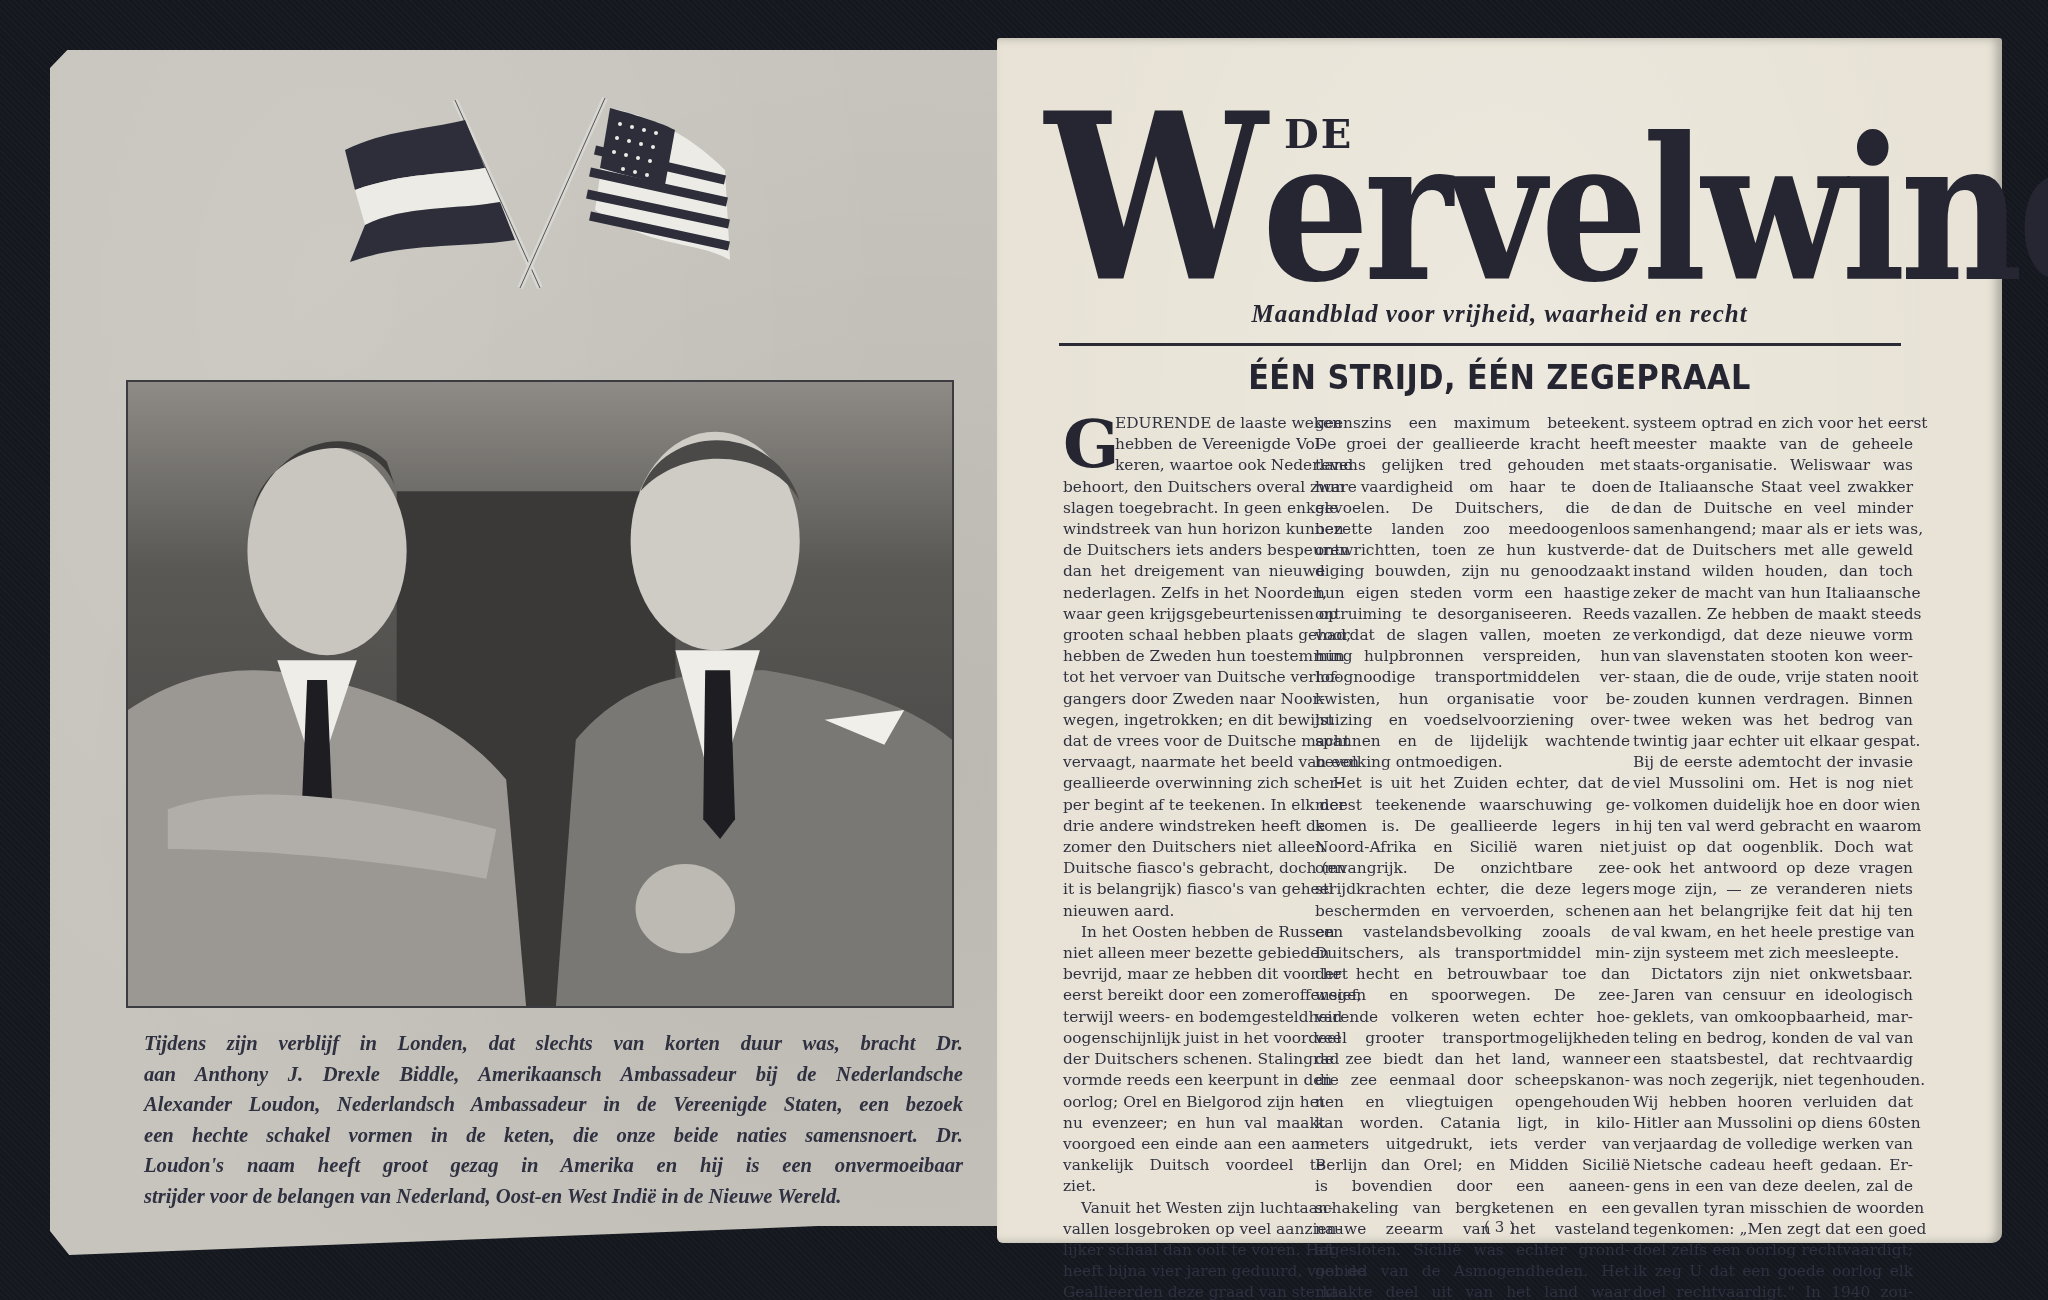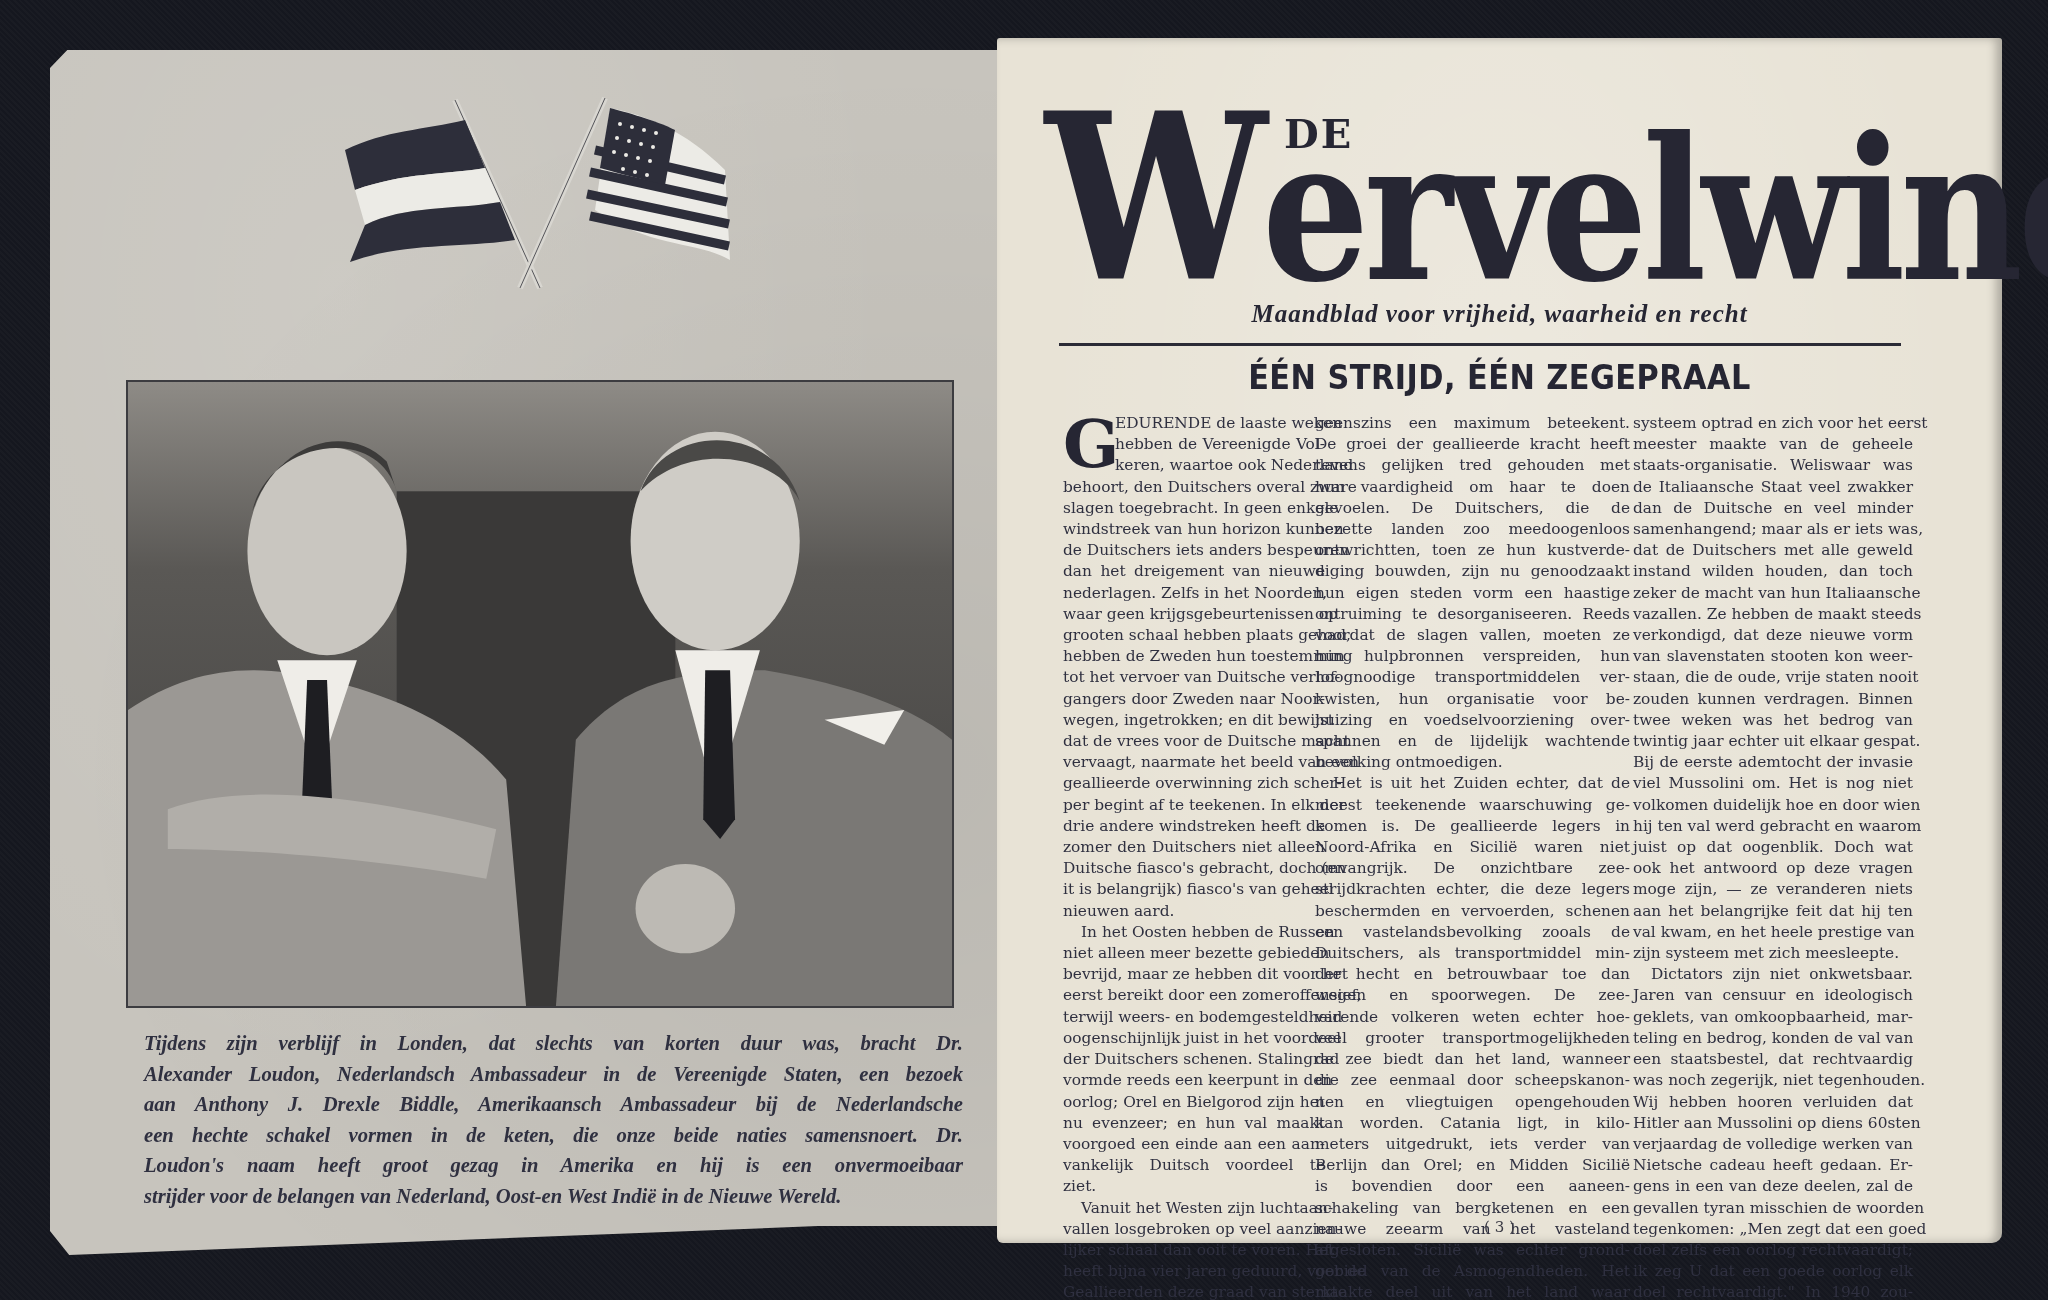--- a/index.html
+++ b/index.html
@@ -175,22 +175,22 @@
       <path d="M515 110 C540 40, 650 40, 675 120 C650 70, 560 60, 515 110 Z" fill="#4a4947"></path>
       <path d="M550 270 L590 420 L635 270 Z" fill="#efede8"></path>
       <path d="M580 290 L605 290 L610 440 L595 460 L578 440 Z" fill="#1e1e22"></path>
       <path d="M700 340 L780 330 L760 365 Z" fill="#f1efea"></path>
       <ellipse cx="560" cy="530" rx="50" ry="45" fill="#bdbab4"></ellipse>
     </svg>
   </div>
 
   <div class="caption">
     <span>Tijdens zijn verblijf in Londen, dat slechts van korten duur was, bracht Dr.</span>
+    <span>aan Anthony J. Drexle Biddle, Amerikaansch Ambassadeur bij de Nederlandsche</span>
     <span>Alexander Loudon, Nederlandsch Ambassadeur in de Vereenigde Staten, een bezoek</span>
-    <span>aan Anthony J. Drexle Biddle, Amerikaansch Ambassadeur bij de Nederlandsche</span>
     <span>een hechte schakel vormen in de keten, die onze beide naties samensnoert.  Dr.</span>
     <span>Loudon's naam heeft groot gezag in Amerika en hij is een onvermoeibaar</span>
     <span class="last">strijder voor de belangen van Nederland, Oost-en West Indië in de Nieuwe Wereld.</span>
   </div>
 </div>
 
 <div class="page-right">
   <div class="masthead-title"><span class="big-w">W</span><span>ervelwind</span></div>
   <div class="masthead-de">DE</div>
   <div class="subtitle">Maandblad voor vrijheid, waarheid en recht</div>

